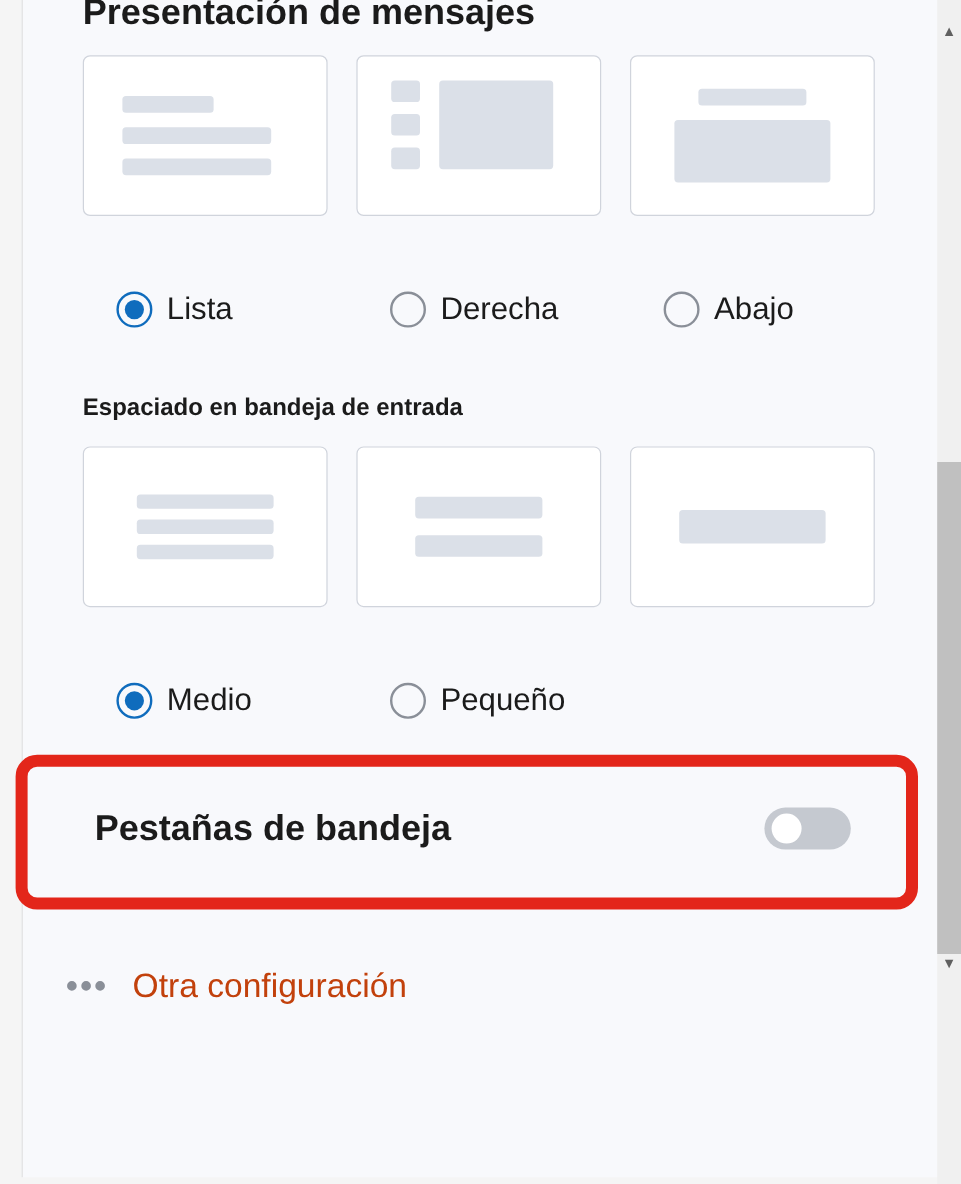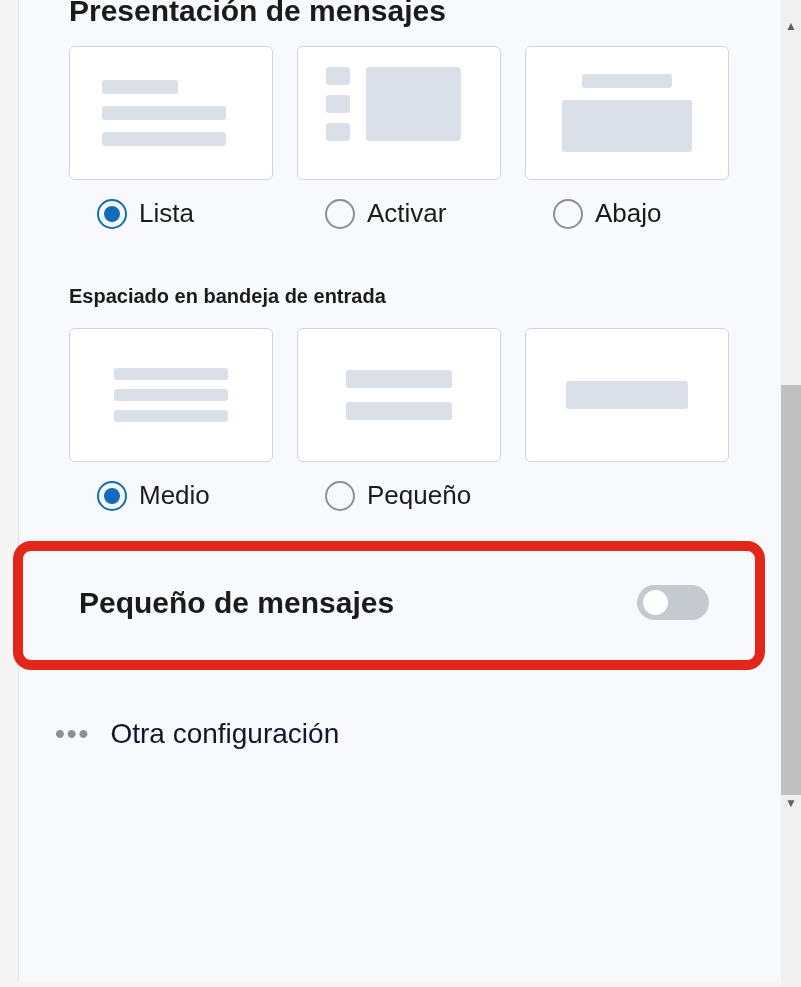--- a/index.html
+++ b/index.html
@@ -205,20 +205,21 @@
       width: 204px;
       display: flex;
       align-items: center;
       gap: 12px;
       cursor: pointer;
       justify-content: center;
     }
     .radio-item.left-align {
       justify-content: flex-start;
       padding-left: 28px;
+      margin-top: 44px;
     }
     .radio-circle {
       width: 30px;
       height: 30px;
       border: 2px solid #8a8f98;
       border-radius: 50%;
       display: flex;
       align-items: center;
       justify-content: center;
       flex-shrink: 0;
@@ -284,21 +285,21 @@
       padding: 48px 0 0 36px;
     }
     .dots-icon {
       font-size: 28px;
       color: #8a8f98;
       letter-spacing: 2px;
       font-weight: 700;
     }
     .other-config-label {
       font-size: 28px;
-      color: #0f172a;
+      color: #c2410c;
       font-weight: 500;
     }
   </style>
 </head>
 <body>
 
 <div class="panel">
 
   <div class="section-title-partial">Presentación de mensajes</div>
 
@@ -330,21 +331,21 @@
 
   <div class="radio-row">
     <div class="radio-item left-align">
       <div class="radio-circle selected">
           <div class="radio-dot"></div>
         </div>
       <span class="radio-label">Lista</span>
     </div>
     <div class="radio-item left-align">
       <div class="radio-circle"></div>
-      <span class="radio-label">Activar</span>
+      <span class="radio-label">Derecha</span>
     </div>
     <div class="radio-item left-align">
       <div class="radio-circle"></div>
       <span class="radio-label">Abajo</span>
     </div>
   </div>
 
   <div class="section-title">Espaciado en bandeja de entrada</div>
 
   <div class="options-row">
@@ -376,21 +377,21 @@
       <span class="radio-label">Medio</span>
     </div>
     <div class="radio-item left-align">
       <div class="radio-circle"></div>
       <span class="radio-label">Pequeño</span>
     </div>
   </div>
 
   <div class="highlighted-section">
     <div class="tabs-row">
-      <div class="tabs-title">Pequeño de mensajes</div>
+      <div class="tabs-title">Pestañas de bandeja</div>
       <div class="toggle">
         <div class="toggle-knob"></div>
       </div>
     </div>
   </div>
 
   <div class="other-config">
     <span class="dots-icon">•••</span>
     <span class="other-config-label">Otra configuración</span>
   </div>

